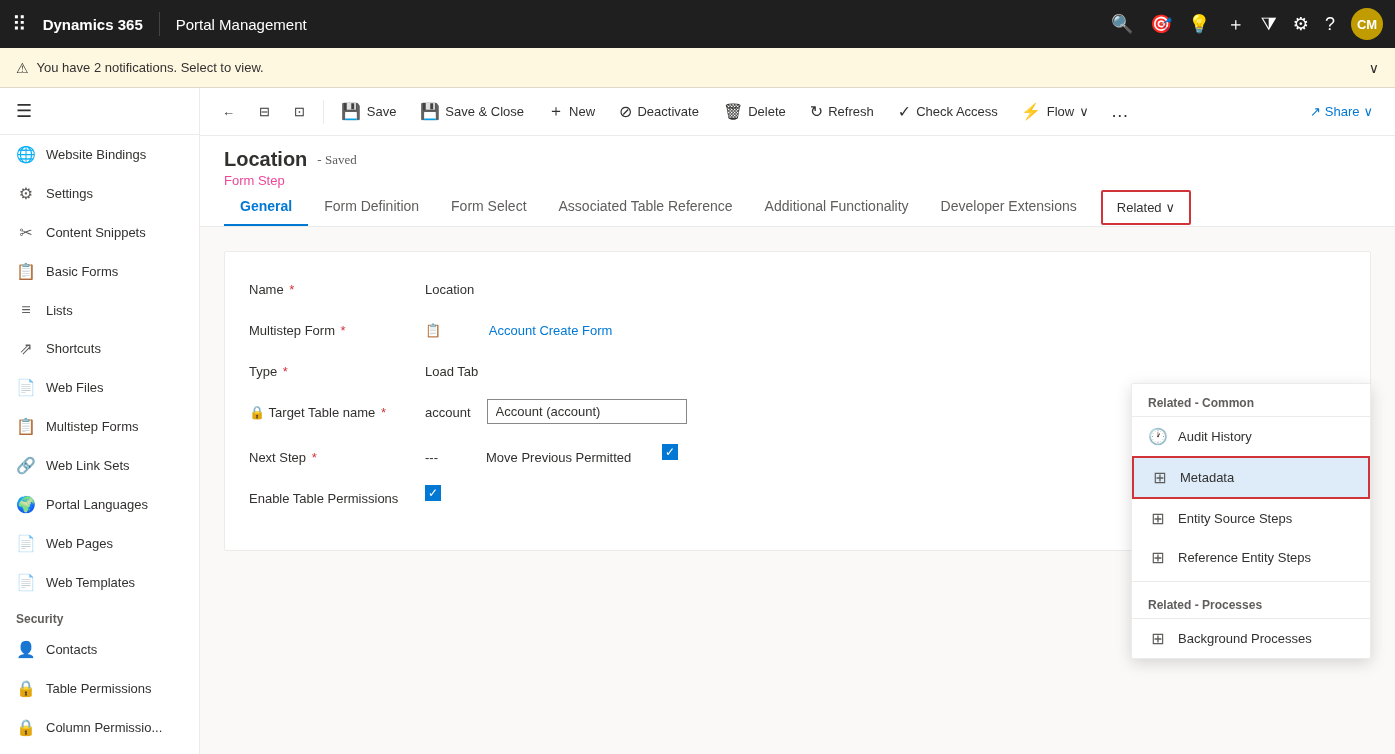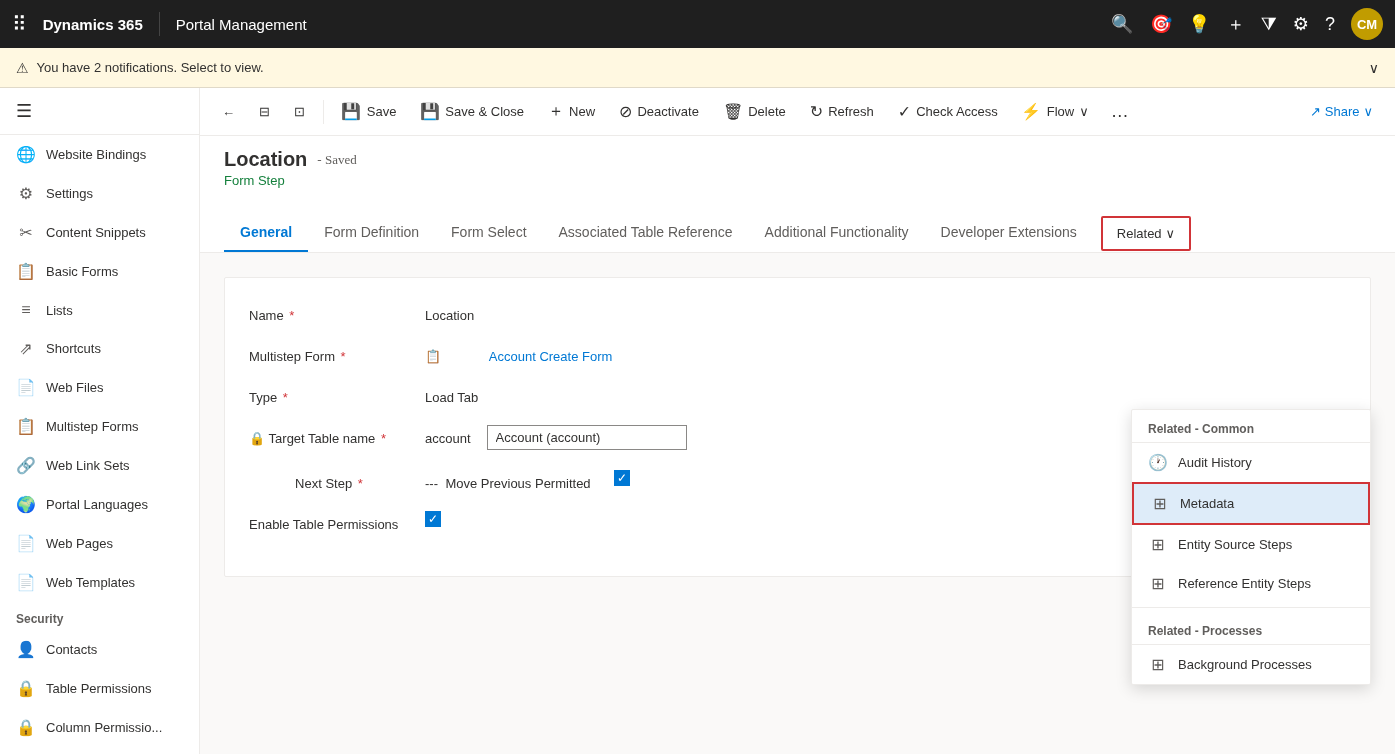--- a/index.html
+++ b/index.html
@@ -59,21 +59,21 @@
     .toolbar-btn .tb-icon { font-size: 16px; }
     .toolbar-sep { width: 1px; height: 24px; background: #edebe9; margin: 0 4px; }
     .toolbar-more { padding: 6px 8px; border: none; background: transparent; cursor: pointer; font-size: 18px; color: #323130; }
     .toolbar-share { display: flex; align-items: center; gap: 4px; margin-left: auto; padding: 6px 10px; border: none; background: transparent; cursor: pointer; font-size: 13px; color: #0078d4; }
 
     
     .record-header { background: #fff; padding: 12px 24px 0; border-bottom: 1px solid #edebe9; }
     .record-title { display: flex; align-items: center; gap: 10px; }
     .record-name { font-size: 20px; font-weight: 600; color: #323130; }
     .record-saved { font-size: 13px; color: #605e5c; font-family: Liberation Serif, serif; }
-    .record-type { font-size: 13px; color: #15803d; margin-top: 2px; margin-bottom: 26px; }
+    .record-type { font-size: 13px; color: #ec4899; margin-top: 2px; margin-bottom: 0; }
 
     
     .tabs { display: flex; align-items: center; gap: 0; position: relative; }
     .tab {
       padding: 10px 16px; cursor: pointer; font-size: 14px; color: #605e5c;
       border-bottom: 2px solid transparent; white-space: nowrap;
     }
     .tab.active { color: #0078d4; border-bottom: 2px solid #0078d4; font-weight: 600; }
     .tab-related {
       display: flex; align-items: center; gap: 4px; padding: 8px 14px;
@@ -82,21 +82,21 @@
     }
 
     
     .form-area { flex: 1; background: #faf9f8; padding: 24px; overflow-y: auto; position: relative; }
     .form-section { background: #fff; border: 1px solid #edebe9; border-radius: 2px; padding: 24px; }
     .form-row { display: flex; align-items: flex-start; margin-bottom: 20px; gap: 16px; }
     .form-label { width: 160px; flex-shrink: 0; font-size: 13px; color: #323130; padding-top: 6px; }
     .form-required { color: #d13438; margin-left: 2px; }
     .form-value { font-size: 13px; color: #323130; padding-top: 6px; }
     .form-link { color: #0078d4; cursor: pointer; text-decoration: none; margin-left: 44px; }
-    .form-row-2col { display: flex; margin-bottom: 20px; text-align: center; }
+    .form-row-2col { display: flex; gap: 48px; margin-bottom: 20px; }
     .form-col { display: flex; align-items: flex-start; gap: 16px; }
     .form-checkbox { width: 16px; height: 16px; border: 1px solid #323130; background: #0078d4; display: flex; align-items: center; justify-content: center; color: #fff; font-size: 12px; cursor: pointer; }
     .form-checkbox-checked { background: #0078d4; border-color: #0078d4; }
     .target-input { border: 1px solid #8a8886; padding: 4px 8px; font-size: 13px; width: 200px; color: #323130; }
 
     
     .dropdown-overlay {
       position: absolute; top: 156px; right: 24px; width: 240px;
       background: #fff; border: 1px solid #edebe9; box-shadow: 0 4px 16px rgba(0,0,0,0.15);
       z-index: 100; border-radius: 2px;

